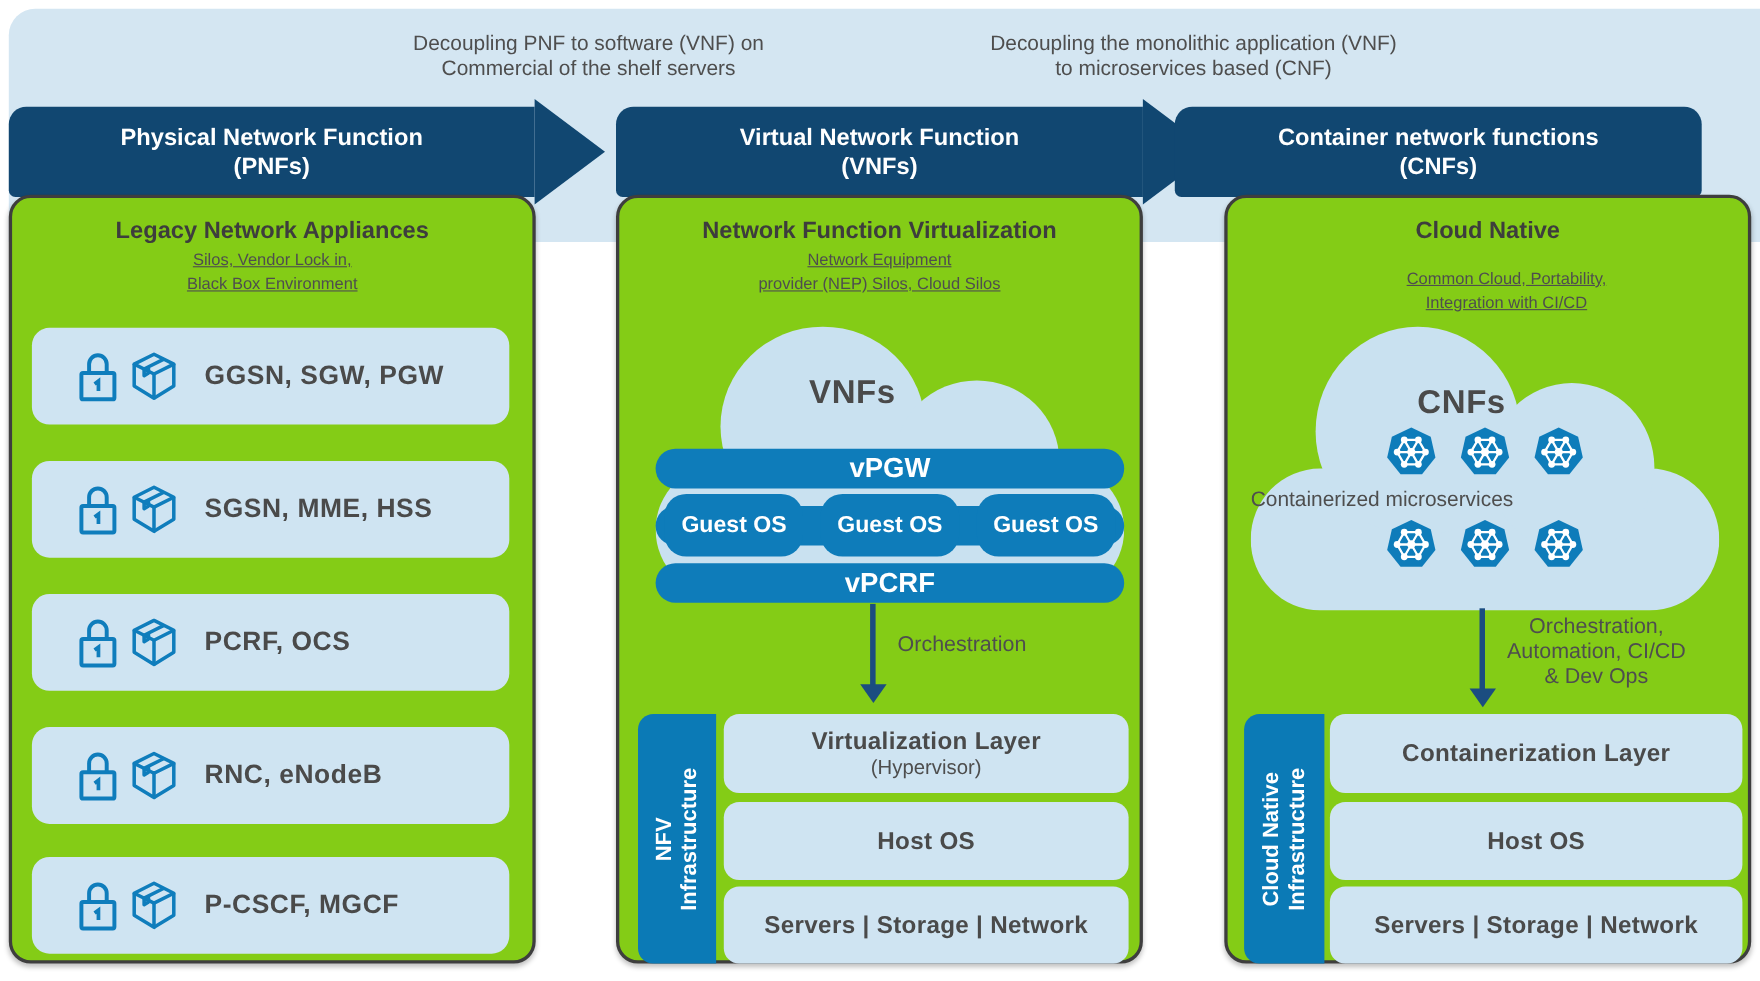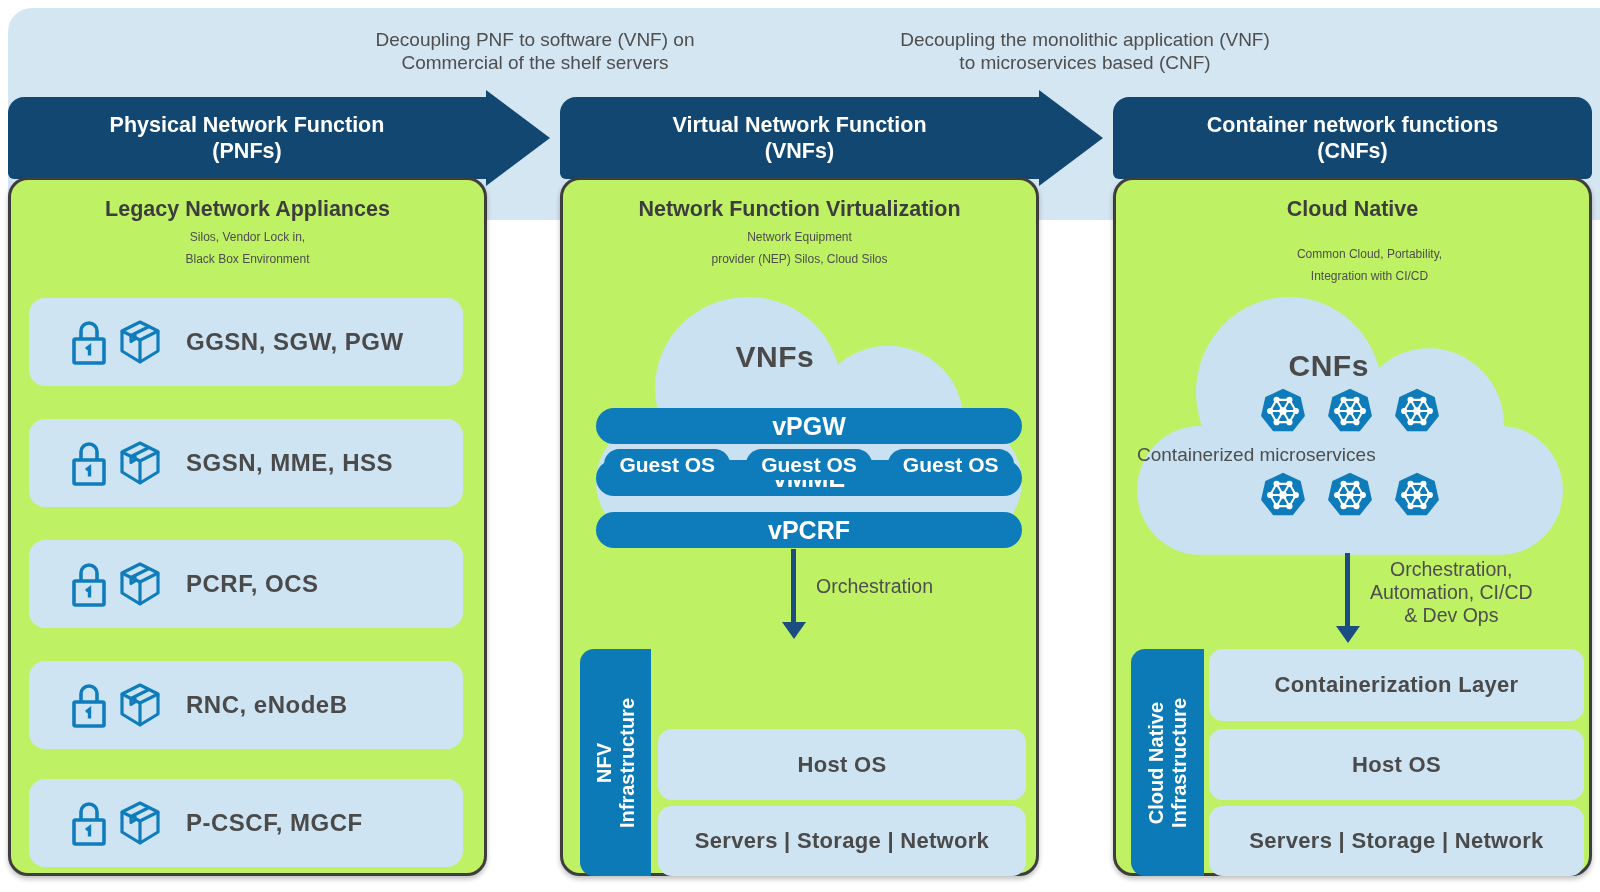--- a/index.html
+++ b/index.html
@@ -31,31 +31,31 @@
   }
   .banner.has-arrow::after{
     content:"";position:absolute;left:100%;top:50%;transform:translateY(-50%);
     width:0;height:0;border-top:48px solid transparent;border-bottom:48px solid transparent;
     border-left:64px solid #114771;
   }
   .banner.rounded{border-radius:16px 16px 6px 6px;}
 
   
   .panel{
-    position:absolute;top:177px;width:479px;height:699px;background:#bef264;
+    position:absolute;top:177px;width:479px;height:699px;background:#84cc16;
     border:3px solid #3e3e3e;border-radius:20px;box-sizing:border-box;z-index:2;
     box-shadow:0 3px 5px rgba(0,0,0,.25);
   }
   .panel-title{
     position:absolute;top:17px;left:0;width:100%;text-align:center;
     font-size:21.5px;font-weight:bold;color:#3d3d3d;
   }
   .panel-sub{
     position:absolute;top:46px;left:0;width:100%;text-align:center;
-    font-size:12px;line-height:22px;color:#4e4e4e;
+    font-size:15px;line-height:22px;color:#4e4e4e;text-decoration:underline;
   }
 
   
   .pnf-row{
     position:absolute;left:18px;width:434px;height:88px;background:#cfe4f2;
     border-radius:16px;display:flex;align-items:center;
   }
   .pnf-row .icons{display:flex;align-items:center;gap:9px;margin-left:42px;}
   .pnf-row .label{
     margin-left:22px;font-size:24px;font-weight:bold;color:#4a4a4a;letter-spacing:.5px;
@@ -71,21 +71,21 @@
     position:absolute;left:0;width:100%;text-align:left;font-size:19px;color:#4e4e4e;
   }
   .pill-row{
     position:absolute;left:0;width:100%;display:flex;justify-content:center;gap:16px;
   }
   .pill{
     background:#0e7cba;color:#ffffff;font-weight:bold;border-radius:20px;
     display:flex;align-items:center;justify-content:center;
   }
   .pill.fn{height:36px;padding:0 20px;font-size:25px;}
-  .pill.os{height:31px;padding:0 15px;font-size:21px;}
+  .pill.os{height:31px;padding:13px 15px;font-size:21px;}
   .k8s-row{position:absolute;left:0;width:100%;display:flex;justify-content:center;gap:19px;}
 
   
   .varrow{position:absolute;width:5px;background:#1b4d80;}
   .varrow::after{
     content:"";position:absolute;left:50%;bottom:-16px;transform:translateX(-50%);
     width:0;height:0;border-left:12px solid transparent;border-right:12px solid transparent;
     border-top:17px solid #1b4d80;
   }
   .arrow-label{position:absolute;font-size:19.5px;line-height:23px;color:#4e4e4e;}
@@ -155,21 +155,21 @@
 to microservices based (CNF)</div>
 
 <div class="banner has-arrow pre" style="left:8px;width:478px;">
   <span class="pre">Physical Network Function
 (PNFs)</span>
 </div>
 <div class="banner has-arrow pre" style="left:560px;width:479px;">
   <span class="pre">Virtual Network Function
 (VNFs)</span>
 </div>
-<div class="banner rounded pre" style="left:1113px;width:479px;">
+<div class="banner rounded pre" style="left:1068px;width:479px;">
   <span class="pre">Container network functions
 (CNFs)</span>
 </div>
 
 <section class="panel" style="left:8px;">
   <h2 class="panel-title" style="margin:0;">Legacy Network Appliances</h2>
   <p class="panel-sub pre" style="margin:0;">Silos, Vendor Lock in,
 Black Box Environment</p>
 
   <div class="pnf-row" style="top:118px;">
@@ -251,20 +251,24 @@
     </div>
   </div>
 
   <div class="varrow" style="left:228px;top:369px;height:74px;"></div>
   <div class="arrow-label" style="left:253px;top:395px;">Orchestration</div>
 
   <div class="infra-side" style="left:17px;top:469px;width:71px;height:227px;">
     <span class="pre">NFV
 Infrastructure</span>
   </div>
+  <div class="layer" style="left:95px;top:469px;width:368px;height:72px;">
+    <div class="lt">Virtualization Layer</div>
+    <div class="ls">(Hypervisor)</div>
+  </div>
   <div class="layer" style="left:95px;top:549px;width:368px;height:71px;">
     <div class="lt">Host OS</div>
   </div>
   <div class="layer" style="left:95px;top:626px;width:368px;height:70px;">
     <div class="lt">Servers | Storage | Network</div>
   </div>
 </section>
 
 <section class="panel" style="left:1113px;">
   <h2 class="panel-title" style="margin:0;">Cloud Native</h2>

